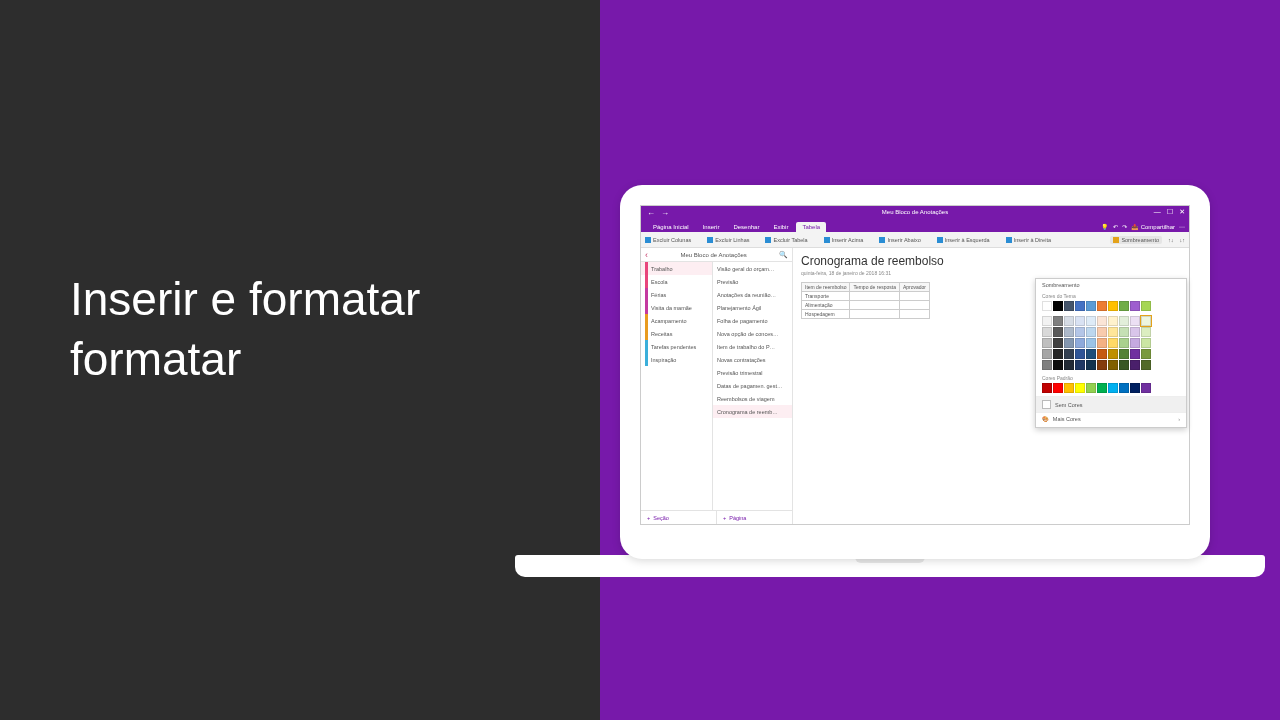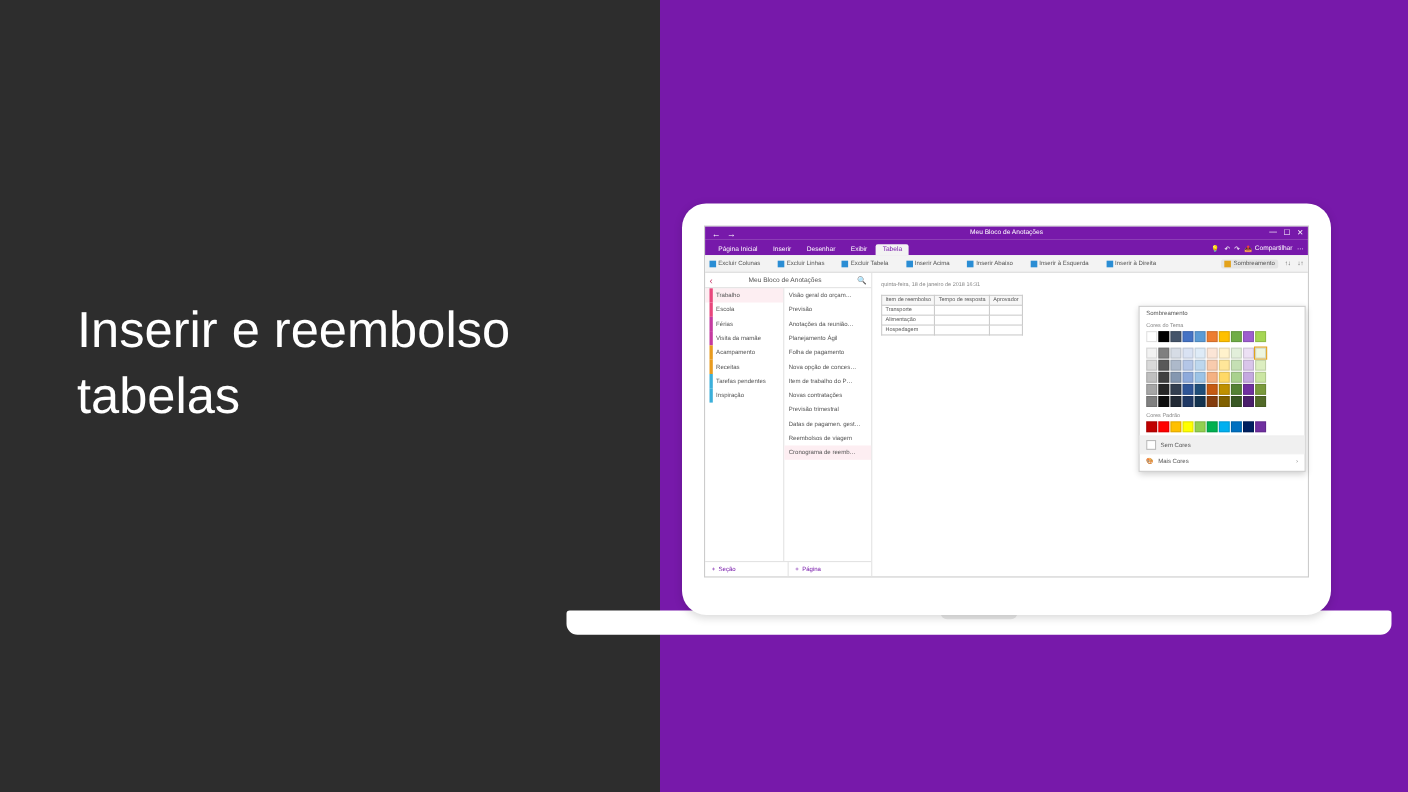--- a/index.html
+++ b/index.html
@@ -68,21 +68,21 @@
   .panel-row { display: flex; align-items: center; gap: 4px; padding: 3px 6px; border-top: 1px solid #eee; color: #555; cursor:pointer;}
   .panel-row.sel { background:#f0f0f0; }
   .panel-row .chev { margin-left: auto; color: #888; }
   .no-color-sw{width:9px;height:9px;border:1px solid #bbb;background:#fff;}
 </style>
 </head>
 <body>
 
 <div class="stage">
   <div class="left-panel">
-    <div class="title-text">Inserir e reembolso tabelas</div>
+    <div class="title-text">Inserir e formatar formatar</div>
   </div>
   <div class="right-panel"></div>
 
   <div class="laptop-base">
     <div class="laptop-notch"></div>
   </div>
 
   <div class="laptop-screen">
     <div class="app">
 
@@ -221,20 +221,21 @@
               <span>Seção</span>
             </div>
             <div class="nf-half">
               <span>+</span>
               <span>Página</span>
             </div>
           </div>
         </div>
 
         <div class="content">
+          <div class="page-title">Cronograma de reembolso</div>
           <div class="page-meta">quinta-feira, 18 de janeiro de 2018    16:31</div>
           <table class="tbl">
             <thead>
                 <tr id="thead-row">
                   <th>Item de reembolso</th>
                   <th>Tempo de resposta</th>
                   <th>Aprovador</th>
                 </tr>
               </thead>
             <tbody id="tbody">

